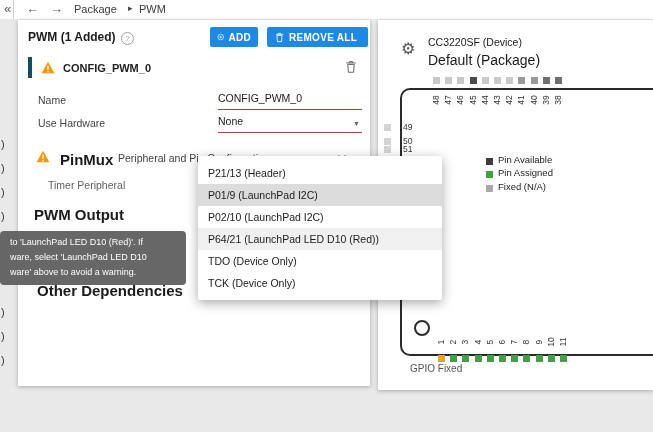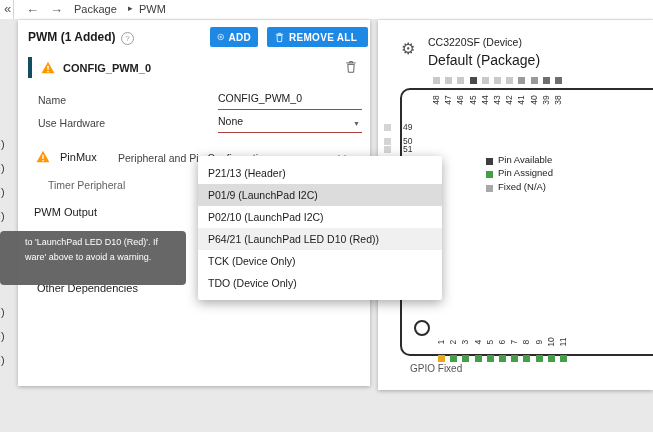--- a/index.html
+++ b/index.html
@@ -30,25 +30,25 @@
   
   .accent-bar{position:absolute;left:10px;top:37px;width:4px;height:21px;}
   .config-title{position:absolute;left:45px;top:42px;font-weight:bold;font-size:11px;}
   .icon-abs{position:absolute;}
   .field-row{position:absolute;left:20px;width:324px;height:19px;}
   .field-label{position:absolute;left:0;top:2px;color:#424242;font-size:10.5px;}
   .field-value{position:absolute;left:180px;top:0;width:144px;height:18px;font-size:10.5px;color:#1b1b1b;cursor:text;}
   .field-value .underline{position:absolute;left:0;right:0;bottom:0;height:1px;}
   .caret{position:absolute;right:2px;top:5px;font-size:7px;color:#616161;}
   .section-label{position:absolute;font-size:10.5px;color:#616161;}
-  .bold-label{position:absolute;font-size:11px;font-weight:normal;color:#1b1b1b;}
+  .bold-label{position:absolute;font-size:15px;font-weight:bold;color:#1b1b1b;}
 
   
   .tooltip{position:absolute;left:0;top:231px;width:186px;height:54px;z-index:5;background:rgba(95,95,95,.95);
-           border-radius:4px;color:#fff;font-size:9px;line-height:15px;padding:4px 25px;box-sizing:border-box;}
+           border-radius:4px;color:#fff;font-size:9px;line-height:15px;padding:4px 10px;box-sizing:border-box;}
 
   
   .menu{position:absolute;left:198px;top:156px;width:244px;z-index:10;background:#fff;padding:6px 0;
         box-shadow:0 3px 12px rgba(0,0,0,.35);border-radius:2px;}
   .menu-item{height:22px;line-height:22px;padding-left:10px;font-size:10.5px;color:#1b1b1b;cursor:pointer;white-space:nowrap;}
   .menu-item[data-state="selected"]{background:#dcdcdc;}
   .menu-item[data-state="hover"]{background:#f0f0f0;}
 
   
   .dev-title{position:absolute;left:50px;top:16px;font-size:10.5px;color:#1b1b1b;}
@@ -152,30 +152,31 @@
         <path d="M5 9l7 7 7-7" fill="none" stroke="#616161" stroke-width="2.2"></path>
       </svg>
 
     <span class="section-label" style="left:30px;top:159px">Timer Peripheral</span>
     <span class="bold-label" style="left:16px;top:186px">PWM Output</span>
     <span class="bold-label" style="left:19px;top:262px">Other Dependencies</span>
   </div>
 
   <div class="tooltip">
     <div>to 'LaunchPad LED D10 (Red)'. If</div>
+    <div>ware, select 'LaunchPad LED D10</div>
     <div>ware' above to avoid a warning.</div>
   </div>
 
   <div class="menu">
     <div class="menu-item" data-state="normal">P21/13 (Header)</div>
     <div class="menu-item" data-state="selected">P01/9 (LaunchPad I2C)</div>
     <div class="menu-item" data-state="normal">P02/10 (LaunchPad I2C)</div>
     <div class="menu-item" data-state="hover">P64/21 (LaunchPad LED D10 (Red))</div>
+    <div class="menu-item" data-state="normal">TDO (Device Only)</div>
     <div class="menu-item" data-state="normal">TCK (Device Only)</div>
-    <div class="menu-item" data-state="normal">TDO (Device Only)</div>
   </div>
 
   <div class="card" id="device-card">
     <span class="gear">⚙</span>
     <div class="dev-title">CC3220SF (Device)</div>
     <div class="dev-sub">Default (Package)</div>
 
     <div class="chip"></div>
 
     <div class="pin-row sq-row" style="left:55px;top:57px">

